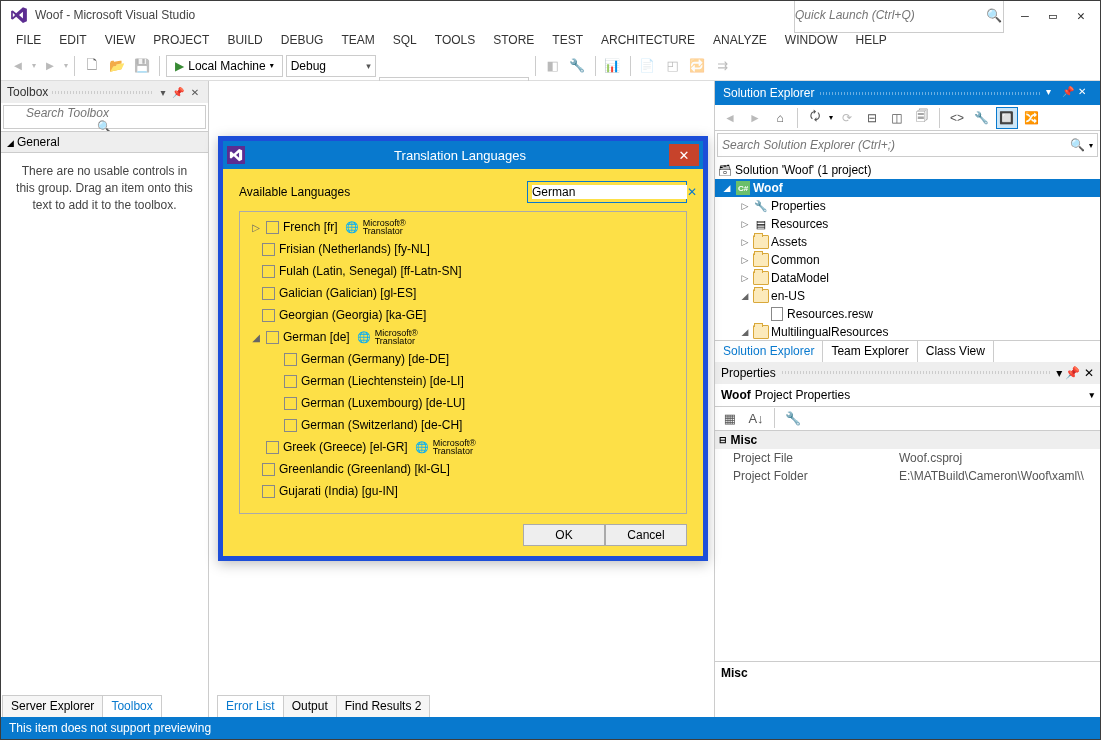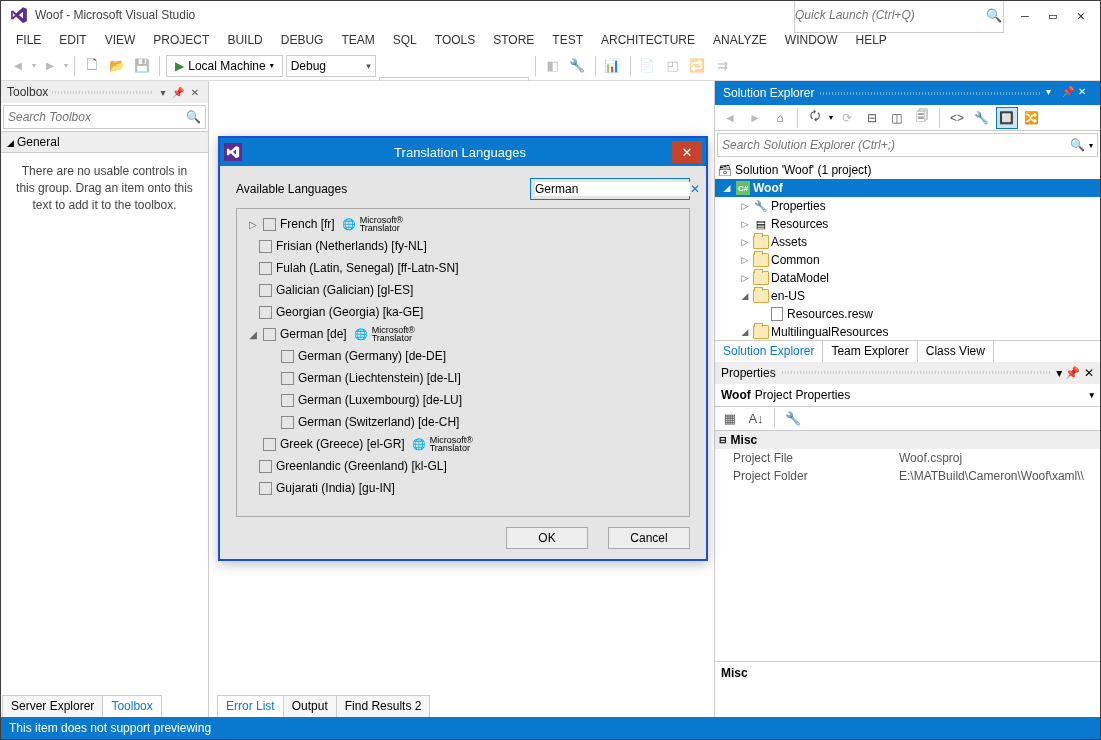--- a/index.html
+++ b/index.html
@@ -35,21 +35,21 @@
 
 
 .main { flex:1; display:flex; min-height:0; }
 
 
 .left-panel { width:208px; border-right:1px solid #ccc; display:flex; flex-direction:column; }
 .panel-hdr { height:22px; display:flex; align-items:center; padding:0 6px; background:#eee; color:#333; }
 .panel-hdr .dots { flex:1; height:3px; margin:0 4px; background:repeating-linear-gradient(90deg,#ccc 0 1px,transparent 1px 3px); }
 .panel-hdr .pins { display:flex; gap:2px; }
 .panel-hdr .pinbtn { width:14px; height:14px; font-size:10px; color:#555; display:flex; align-items:center; justify-content:center; }
-.searchbox { height:24px; border:1px solid #ccc; margin:2px; display:flex; align-items:center; padding:0 4px; }
+.searchbox { height:24px; border:1px solid #ccc; margin:2px; display:flex; align-items:center; padding:0 4px;flex-direction:column; }
 .searchbox input { border:none; outline:none; flex:1; font-style:italic; color:#888; }
 .tb-general { background:#eee; padding:3px 6px; border-top:1px solid #ccc; border-bottom:1px solid #ccc; }
 .tb-msg { padding:10px 12px; text-align:center; color:#444; line-height:1.4; }
 .center-panel { flex:1; position:relative; background:#fff; }
 
 
 .right-panel { width:386px; display:flex; flex-direction:column; border-left:1px solid #ccc; }
 .sol-hdr { height:24px; background:#0879ce; color:#fff; display:flex; align-items:center; padding:0 8px; }
 .sol-hdr .dots { flex:1; height:3px; margin:0 6px; background:repeating-linear-gradient(90deg,rgba(255,255,255,0.4) 0 1px,transparent 1px 3px); }
 .sol-hdr .pins { display:flex; gap:2px; }
@@ -89,41 +89,41 @@
 .bottom-tabs.left { left:1px; }
 .bottom-tabs.mid { left:216px; }
 .btab { padding:3px 8px; border-top:1px solid #ccc; border-right:1px solid #ccc; background:#f6f6f6; }
 .btab.first { border-left:1px solid #ccc; }
 .btab.active { color:#0879ce; background:#fff; }
 
 
 .statusbar { height:22px; background:#0879ce; color:#fff; display:flex; align-items:center; padding:0 8px; position:absolute; bottom:0; left:0; right:0; }
 
 
-.dialog { position:absolute; left:217px; top:135px; width:490px; height:425px; background:#e5e5e5; border:2px solid #1d4ed8; box-shadow:0 3px 12px rgba(0,0,0,0.25); display:flex; flex-direction:column; }
+.dialog { position:absolute; left:217px; top:135px; width:490px; height:425px; background:#fde047; border:5px solid #1d4ed8; box-shadow:0 3px 12px rgba(0,0,0,0.25); display:flex; flex-direction:column; }
 .dlg-title { height:28px; background:#0879ce; color:#fff; display:flex; align-items:center; padding:0 4px; }
 .dlg-title .vs-small { width:18px; height:18px; background:#5c2d91; margin-right:6px; display:flex; align-items:center; justify-content:center; }
 .dlg-title .t { flex:1; text-align:center; font-size:13px; }
 .dlg-close { width:30px; height:22px; background:#c7432b; color:#fff; display:flex; align-items:center; justify-content:center; font-size:13px; }
 .dlg-body { flex:1; padding:12px 16px 10px 16px; display:flex; flex-direction:column; }
 .dlg-toprow { display:flex; align-items:center; margin-bottom:8px; gap:8px; }
 .dlg-label { flex:1; }
 .dlg-search { width:160px; height:22px; border:1px solid #0879ce; display:flex; align-items:center; padding:0 4px; }
 .dlg-search input { border:none; outline:none; flex:1; }
 .dlg-search .x { color:#0879ce; font-size:12px; }
 .dlg-tree-wrap { flex:1; border:1px solid #aaa; display:flex; }
 .dlg-tree { flex:1; overflow-y:scroll; padding:4px 2px; }
 .dlg-row { display:flex; align-items:center; height:22px; gap:4px; padding-right:4px; }
 .dlg-row .exp { width:12px; font-size:10px; color:#666; text-align:center; }
 .dlg-row .chk { width:13px; height:13px; border:1px solid #888; flex-shrink:0; }
 .dlg-row .lbl { white-space:nowrap; }
 .dlg-row .mt { display:flex; align-items:center; gap:3px; margin-left:4px; }
 .dlg-row .mt-icon { width:14px; height:14px; display:inline-flex; align-items:center; justify-content:center; font-size:11px; }
 .dlg-row .mt-txt { font-size:9px; line-height:8px; }
-.dlg-btns { display:flex; justify-content:flex-end; gap:20px; margin-top:10px; }
+.dlg-btns { display:flex; justify-content:flex-end; gap:0; margin-top:10px; }
 .dlg-btn { border:1px solid #aaa; background:#eee; padding:3px 0; width:82px; text-align:center; }
 
 
 .dlg-tree::-webkit-scrollbar { width:16px; }
 .dlg-tree::-webkit-scrollbar-track { background:#f0f0f0; }
 .dlg-tree::-webkit-scrollbar-thumb { background:#c0c0c0; }
 
 
 .ficon { width:16px; height:14px; display:inline-block; border:1px solid #d9a83a; border-radius:1px; background:#fceabb; position:relative; }
 .ficon::before { content:''; position:absolute; top:-3px; left:0; width:7px; height:3px; background:#fceabb; border:1px solid #d9a83a; border-bottom:none; }

